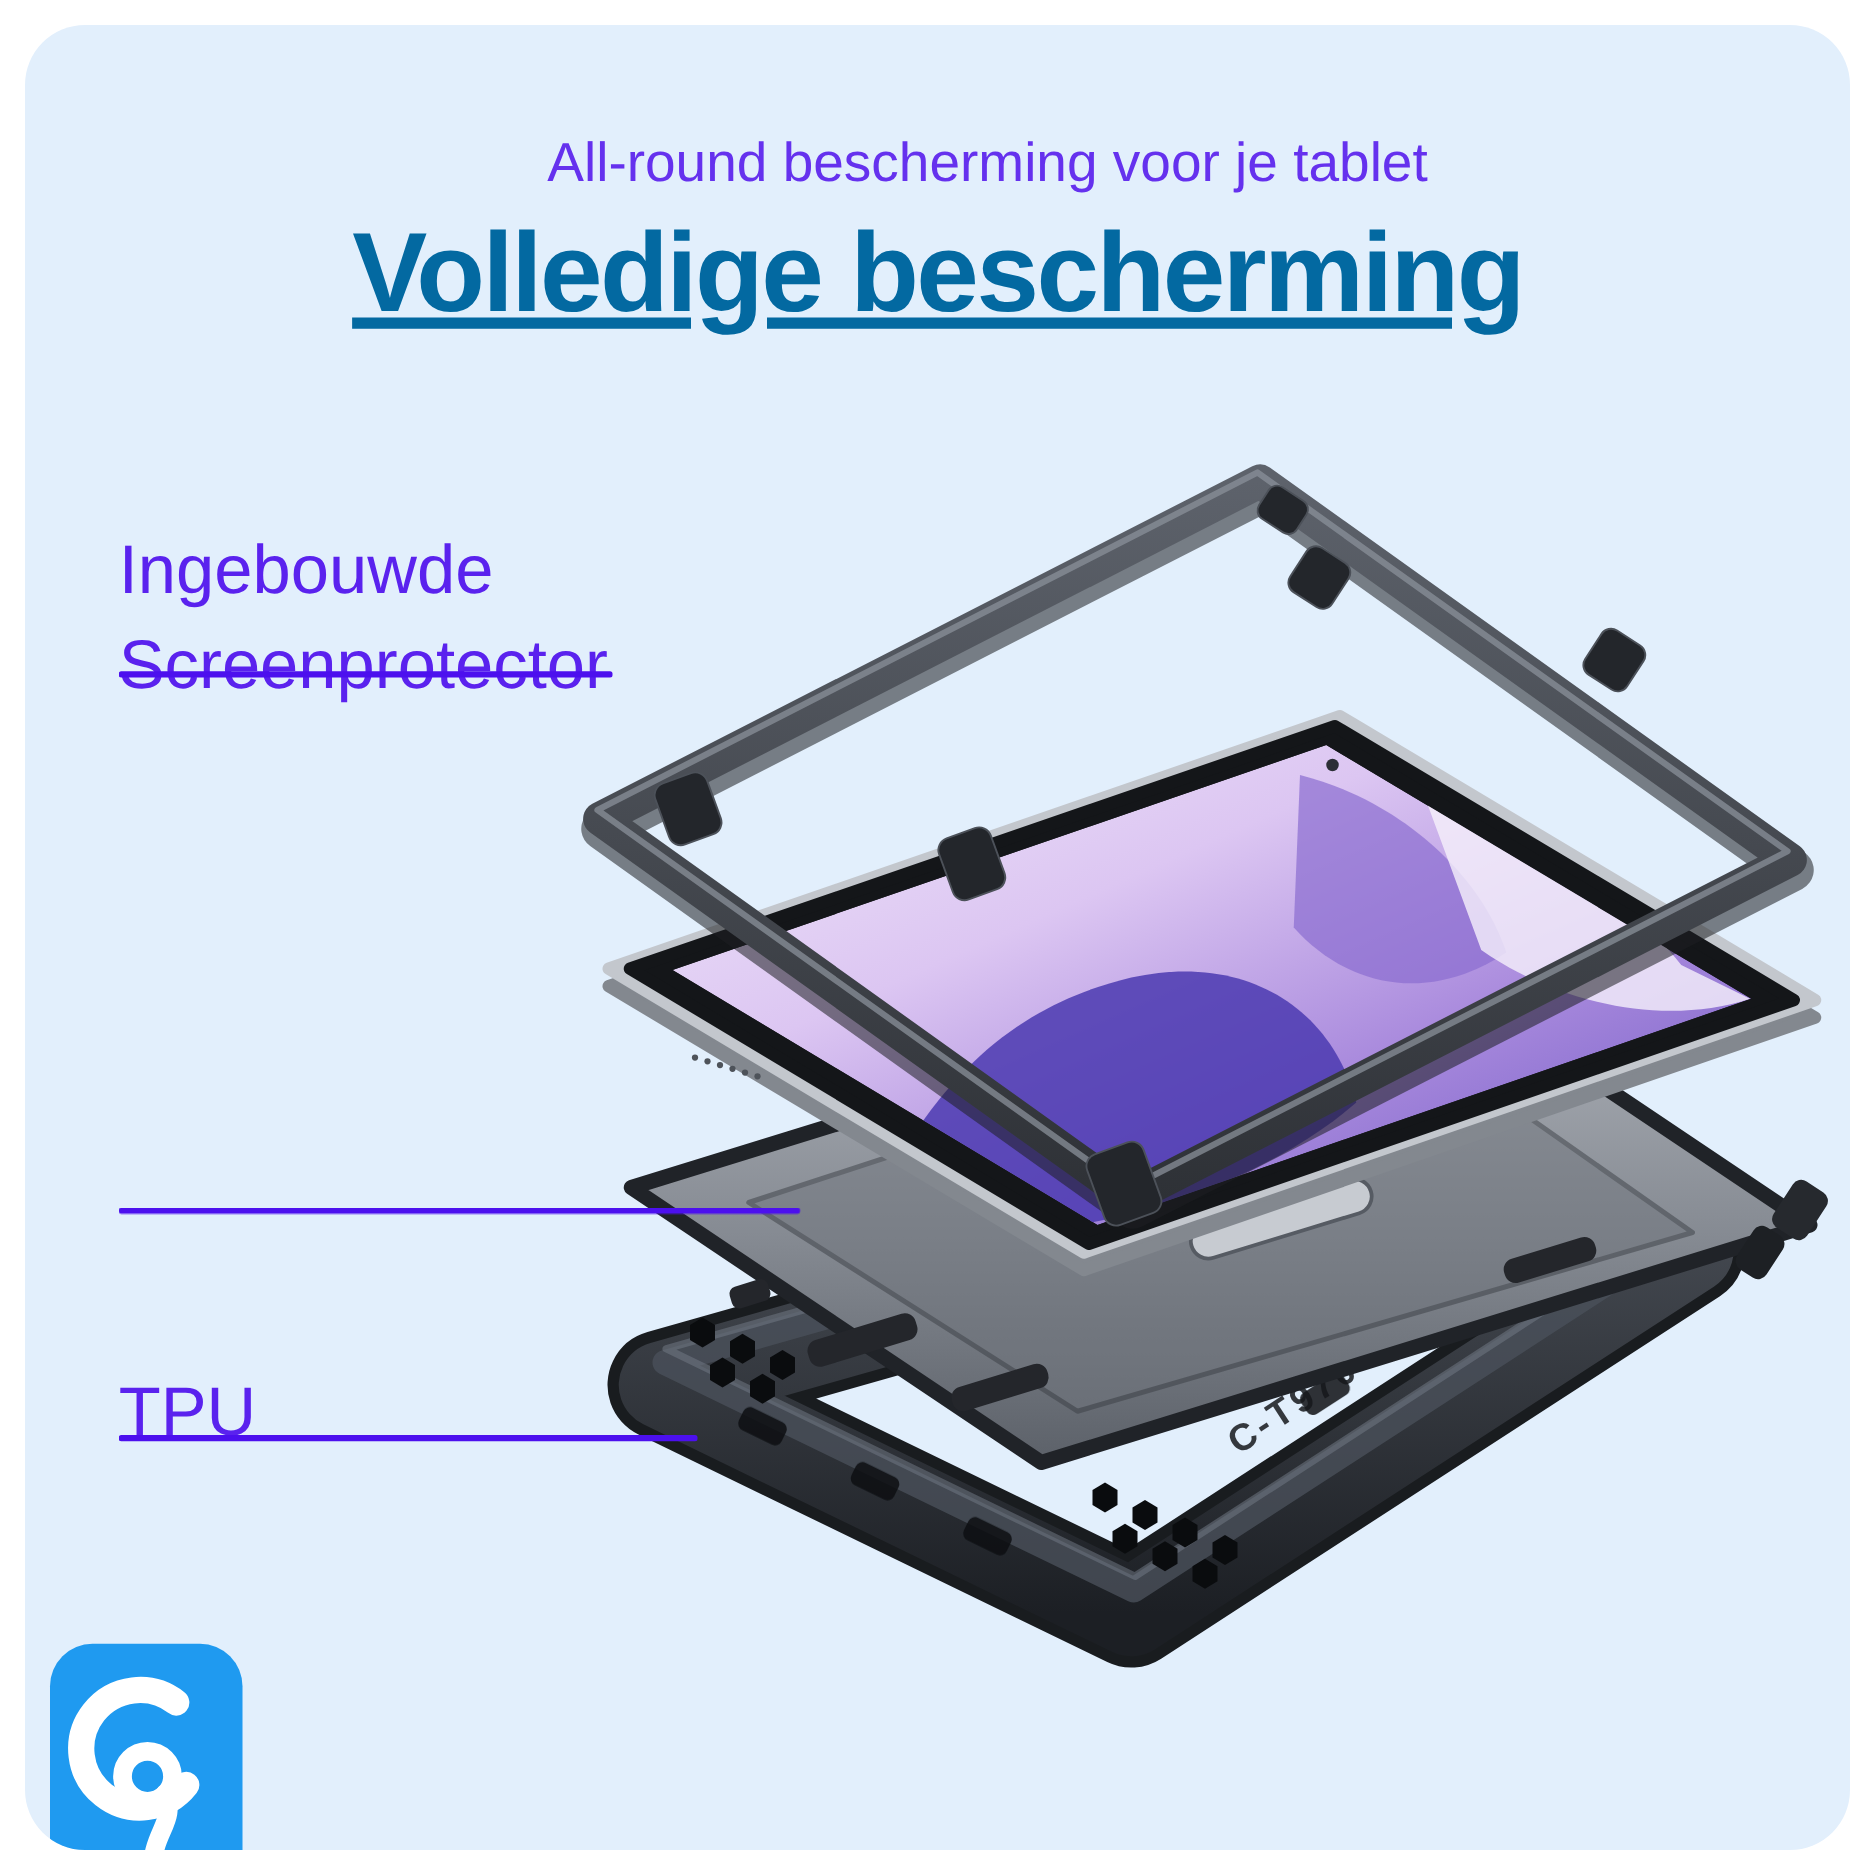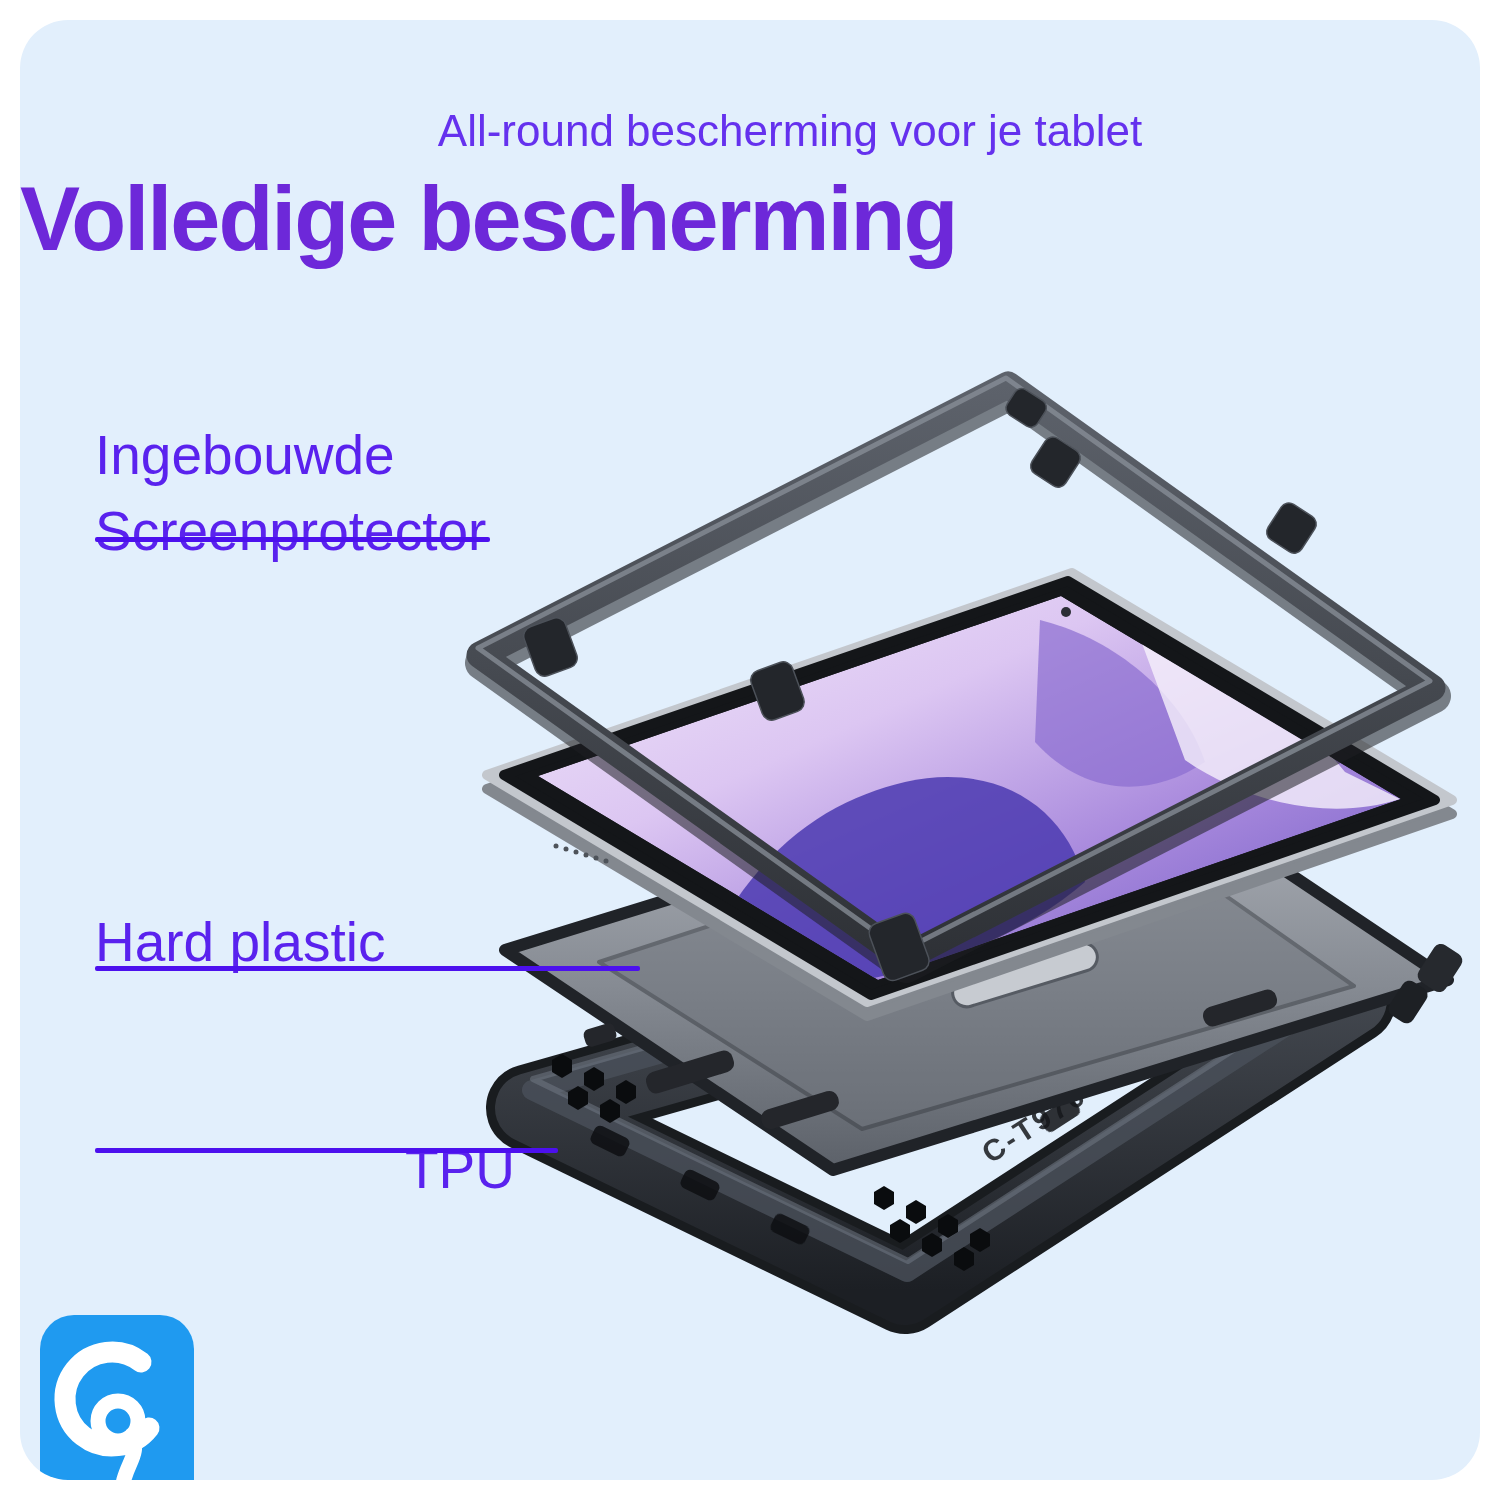--- a/index.html
+++ b/index.html
@@ -2,22 +2,22 @@
 <html><head>
 <meta charset="utf-8">
 <style>
   html,body{margin:0;padding:0;background:#ffffff;width:1500px;height:1500px;overflow:hidden;
     font-family:"Liberation Sans", sans-serif;}
   .stage{position:relative;width:1500px;height:1500px;background:#ffffff;}
   .canvas{position:absolute;left:20px;top:20px;width:1460px;height:1460px;background:#e2effc;
     border-radius:48px;overflow:hidden;}
   .subtitle{position:absolute;left:0;top:86px;width:100%;text-align:center;
     font-size:44px;font-weight:400;color:#6531ee;letter-spacing:0px;margin-left:40px;}
-  .title{position:absolute;left:0;top:148px;width:100%;
-    font-size:90px;font-weight:700;color:#6d28d9;letter-spacing:-2px;}
+  .title{position:absolute;left:0;top:148px;width:100%;text-align:center;
+    font-size:90px;font-weight:700;color:#0369a1;letter-spacing:-2px;text-decoration:underline;}
   .product-svg{position:absolute;left:0;top:0;width:1460px;height:1460px;}
   .callout{position:absolute;color:#5a22ee;font-size:55px;line-height:1.38;font-weight:400;}
   .callout-line{position:absolute;height:5px;background:#4c10ee;border-radius:2px;}
   .logo-svg{position:absolute;}
 </style>
 </head>
 <body>
 
 <div class="stage">
   <div class="canvas">
@@ -192,26 +192,23 @@
             </g>
         </g>
       </g>
     </svg>
 
     <div class="callout" style="left:75px; top:398px; width:420px;">
       <span>Ingebouwde Screenprotector</span>
     </div>
     <div class="callout-line" style="left:75px; top:517px; width:395px;"></div>
 
-    <div class="callout" style="left:75px; top:885px; width:420px;">
-      <span>Hard plastic</span>
-    </div>
     <div class="callout-line" style="left:75px; top:946px; width:545px;"></div>
 
-    <div class="callout" style="left:75px; top:1112px; width:420px;text-align:right;">
+    <div class="callout" style="left:75px; top:1072px; width:420px;">
       <span>TPU</span>
     </div>
     <div class="callout-line" style="left:75px; top:1128px; width:463px;"></div>
 
     <svg class="logo-svg" style="left:18px; top:1293px;" width="160" height="190" viewBox="0 0 160 190">
       <rect x="2" y="2" width="154" height="210" rx="34" fill="#1f9af0"></rect>
       <g fill="none" stroke="#ffffff" stroke-linecap="round">
         <path d="M103,49 A47,47 0 1 0 111,115" stroke-width="21"></path>
         <circle cx="80" cy="108" r="20" stroke-width="15"></circle>
         <path d="M94,122 C 104,146 82,152 84,188" stroke-width="15"></path>

